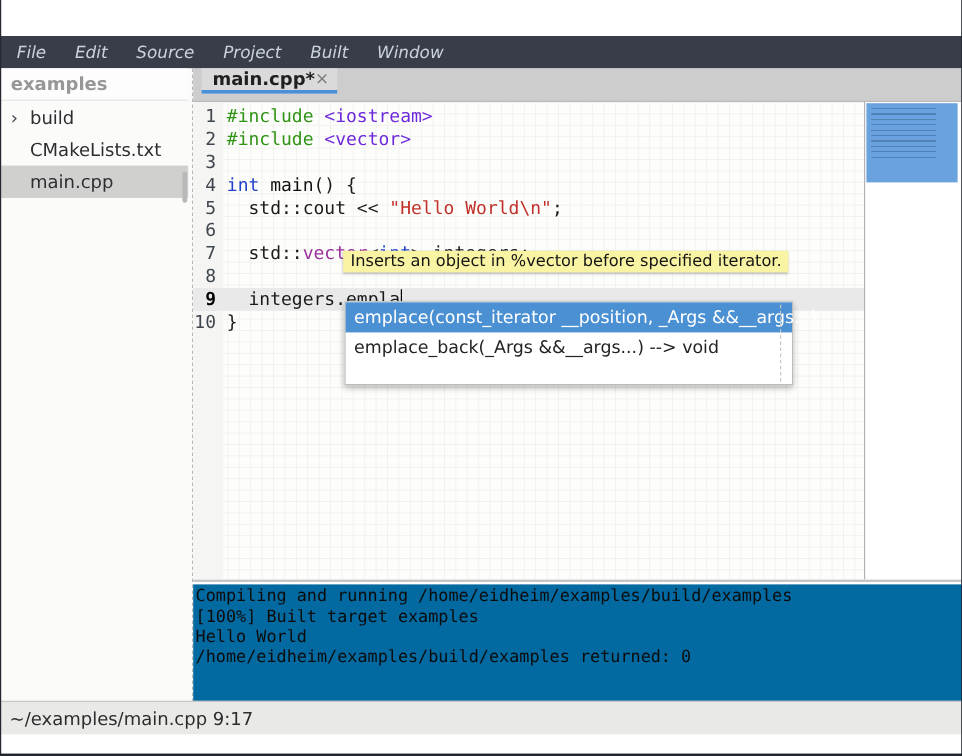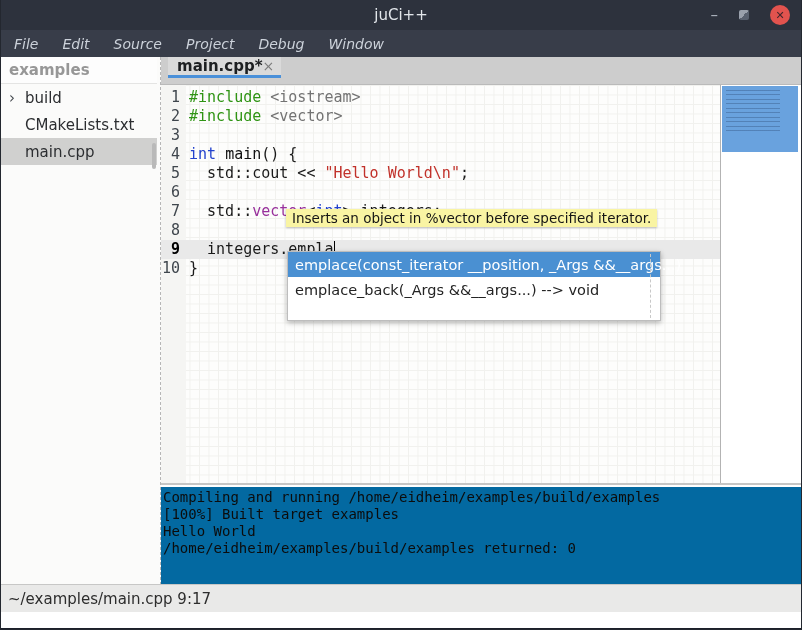--- a/index.html
+++ b/index.html
@@ -51,21 +51,21 @@
                          linear-gradient(90deg,#f1f1ee 1px,transparent 1px);
         background-size:9.5px 9.5px;}
   .gutter-bg{position:absolute;left:0;top:0;width:25px;height:398px;background:#f5f5f3;}
   .rows{position:absolute;left:0;top:3px;width:559px;}
   .crow{display:flex;height:19px;line-height:19px;font-family:"DejaVu Sans Mono",monospace;font-size:15px;}
   .crow.current{background:#e9e9e9;}
   .gut{width:25px;text-align:right;padding-right:6px;color:#3f464d;flex:none;}
   .crow.current .gut{color:#000;font-weight:bold;}
   .ctext{padding-left:3px;white-space:pre;color:#1a1a1a;}
   .tok-pp{color:#2f9414;}
-  .tok-inc{color:#737373;margin-top:23px;}
+  .tok-inc{color:#6d28d9;margin-top:23px;}
   .tok-kw{color:#2342cd;}
   .tok-cls{color:#98309c;}
   .tok-str{color:#c1312a;}
   .tok-fn{color:#101010;}
   .tok-pl{color:#1a1a1a;}
   .tok-caret{display:inline-block;width:0;border-left:1px solid #000;height:16px;vertical-align:-3px;}
 
   
   .minimap{position:absolute;left:559px;top:0;width:82px;height:398px;background:#fff;
            border-left:1px solid #b3b3b3;}
@@ -96,35 +96,27 @@
              border-top:1px solid #c7c7c6;display:flex;align-items:center;padding-left:8px;}
   .status-text{font-size:15px;color:#2d2d2d;}
   .win-bottom{position:absolute;left:0;top:628px;width:802px;height:2px;background:#1c202a;}
   .frame{position:absolute;inset:0;border:1px solid #23272f;border-top:none;pointer-events:none;z-index:99;}
 </style>
 </head>
 <body>
 
 <div id="app">
 
-  <div class="titlebar">
-    <div class="title">juCi++</div>
-    <div class="winbtns">
-      <div class="btn-min">–</div>
-      <div class="btn-restore"></div>
-      <div class="btn-close">✕</div>
-    </div>
-  </div>
 
   <div class="menubar">
       <div class="menu-item">File</div>
       <div class="menu-item">Edit</div>
       <div class="menu-item">Source</div>
       <div class="menu-item">Project</div>
-      <div class="menu-item">Debug</div>
+      <div class="menu-item">Built</div>
       <div class="menu-item">Window</div>
     </div>
 
   <div class="sidebar">
     <div class="side-header">examples</div>
     <div id="side-items">
         <div class="side-row">
           <span class="chev">›</span>
           <span>build</span>
         </div>

